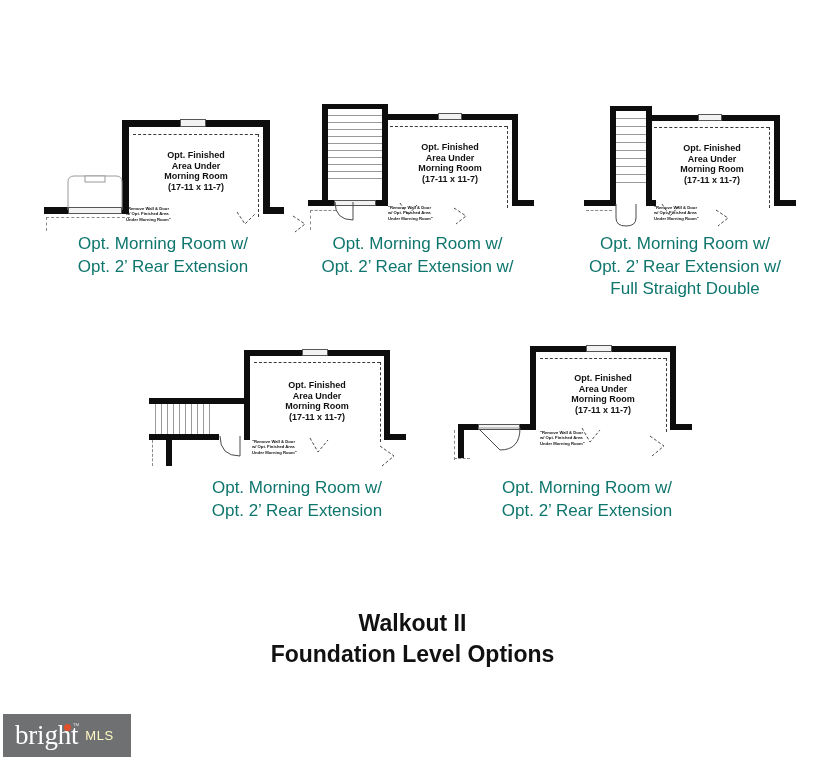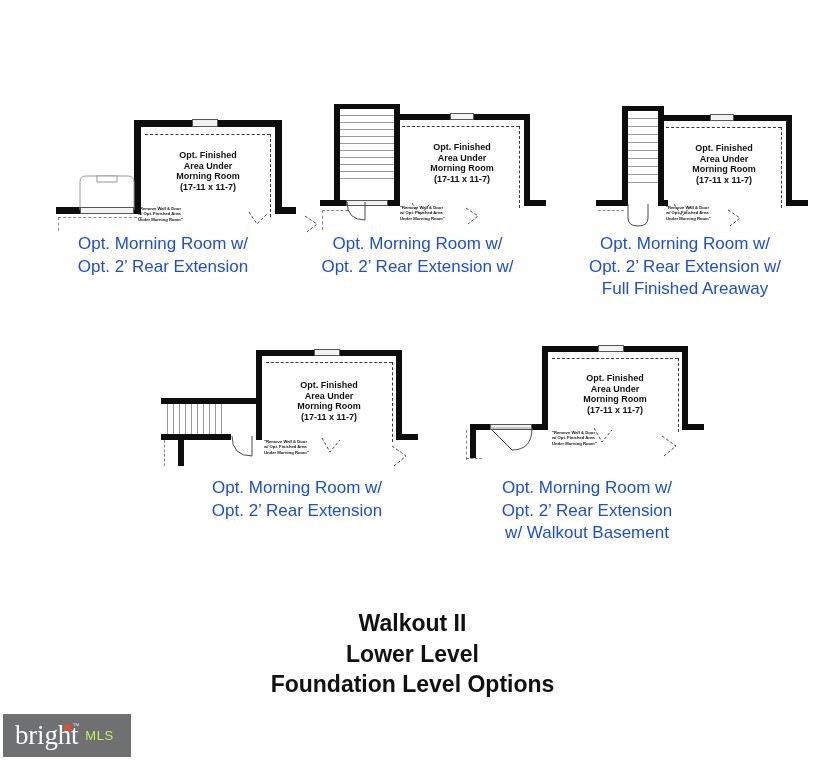--- a/index.html
+++ b/index.html
@@ -5,21 +5,21 @@
   html,body{margin:0;padding:0;}
   body{
     width:825px;height:760px;background:#ffffff;
     font-family:"Liberation Sans", sans-serif;
     color:#1a1a1a;position:relative;overflow:hidden;
   }
   .sheet{position:absolute;inset:0;}
 
   
   .plan{position:absolute;}
-  .plan .canvas{position:absolute;left:16px;top:0;}
+  .plan .canvas{position:absolute;left:4px;top:0;}
 
   .wall{position:absolute;background:#0d0d0d;}
   .white{position:absolute;background:#ffffff;}
 
   
   .dash-h{position:absolute;height:0;border-top:1px dashed #3a3a3a;}
   .dash-v{position:absolute;width:0;border-left:1px dashed #3a3a3a;}
   .dash-h.light{border-top:1px dashed #8a8a8a;}
   .dash-v.light{border-left:1px dashed #8a8a8a;}
 
@@ -37,21 +37,21 @@
   
   .note{
     position:absolute;font-weight:bold;color:#111;
     line-height:1.25;white-space:nowrap;
   }
   .note .ln{display:block;}
 
   
   .caption{
     position:absolute;text-align:center;line-height:1.33;
-    font-size:17px;color:#1d4ed8;white-space:nowrap;
+    font-size:17px;color:#0f766e;white-space:nowrap;
   }
   .caption .ln{display:block;}
 
   
   .stair-h{position:absolute;background:#fff;}
   .stair-h .tread{position:absolute;left:0;right:0;height:0;border-top:1px solid #9a9a9a;}
   .stair-v{position:absolute;background:#fff;}
   .stair-v .tread{position:absolute;top:0;bottom:0;width:0;border-left:1px solid #9a9a9a;}
 
   
@@ -68,21 +68,21 @@
   }
   .wm-bright{
     font-family:"Liberation Serif", serif;font-size:27px;color:#ffffff;
     letter-spacing:-0.2px;position:relative;font-weight:normal;
   }
   .wm-dot{
     position:absolute;width:7px;height:7px;border-radius:50%;
     background:#e0502a;right:7px;top:4px;
   }
   .wm-mls{
-    font-family:"Liberation Sans", sans-serif;font-size:13px;color:#bef264;
+    font-family:"Liberation Sans", sans-serif;font-size:13px;color:#fef9c3;
     margin-left:7px;letter-spacing:0.6px;
   }
   .wm-tm{
     position:absolute;right:-1px;top:2px;font-size:7px;color:#dcdcdc;
     font-family:"Liberation Sans", sans-serif;
   }
 
   svg{display:block;overflow:visible;}
 </style>
 </head>
@@ -245,21 +245,21 @@
         <span class="ln">"Remove Wall &amp; Door</span>
         <span class="ln">w/ Opt. Finished Area</span>
         <span class="ln">Under Morning Room"</span>
       </div>
     </div>
   </div>
 
   <div class="caption" style="left:560px;top:233px;width:250px;">
     <span class="ln">Opt. Morning Room w/</span>
     <span class="ln">Opt. 2’ Rear Extension w/</span>
-    <span class="ln">Full Finished Areaway</span>
+    <span class="ln">Full Straight Double</span>
   </div>
 
   <div class="plan" style="left:140px;top:340px;width:280px;height:135px;">
     <div class="canvas" style="width:280px;height:135px;">
 
       <div class="wall" style="left:100px;top:10px;width:146px;height:6px;"></div>
       <div class="wall" style="left:100px;top:10px;width:6px;height:90px;"></div>
       <div class="wall" style="left:240px;top:10px;width:6px;height:90px;"></div>
       <div class="wall" style="left:240px;top:94px;width:22px;height:6px;"></div>
 
@@ -350,26 +350,24 @@
         <span class="ln">"Remove Wall &amp; Door</span>
         <span class="ln">w/ Opt. Finished Area</span>
         <span class="ln">Under Morning Room"</span>
       </div>
     </div>
   </div>
 
   <div class="caption" style="left:462px;top:477px;width:250px;">
     <span class="ln">Opt. Morning Room w/</span>
     <span class="ln">Opt. 2’ Rear Extension</span>
-    <span class="ln">w/ Walkout Basement</span>
   </div>
 
   <div class="title-block" style="top:608px;">
     <span class="ln">Walkout II</span>
-    <span class="ln">Lower Level</span>
     <span class="ln">Foundation Level Options</span>
   </div>
 
   <div class="watermark" style="left:3px;top:714px;width:128px;height:43px;">
     <span class="wm-bright">
       <span>bright</span>
       <span class="wm-dot"></span>
       <span class="wm-tm">™</span>
     </span>
     <span class="wm-mls">MLS</span>

